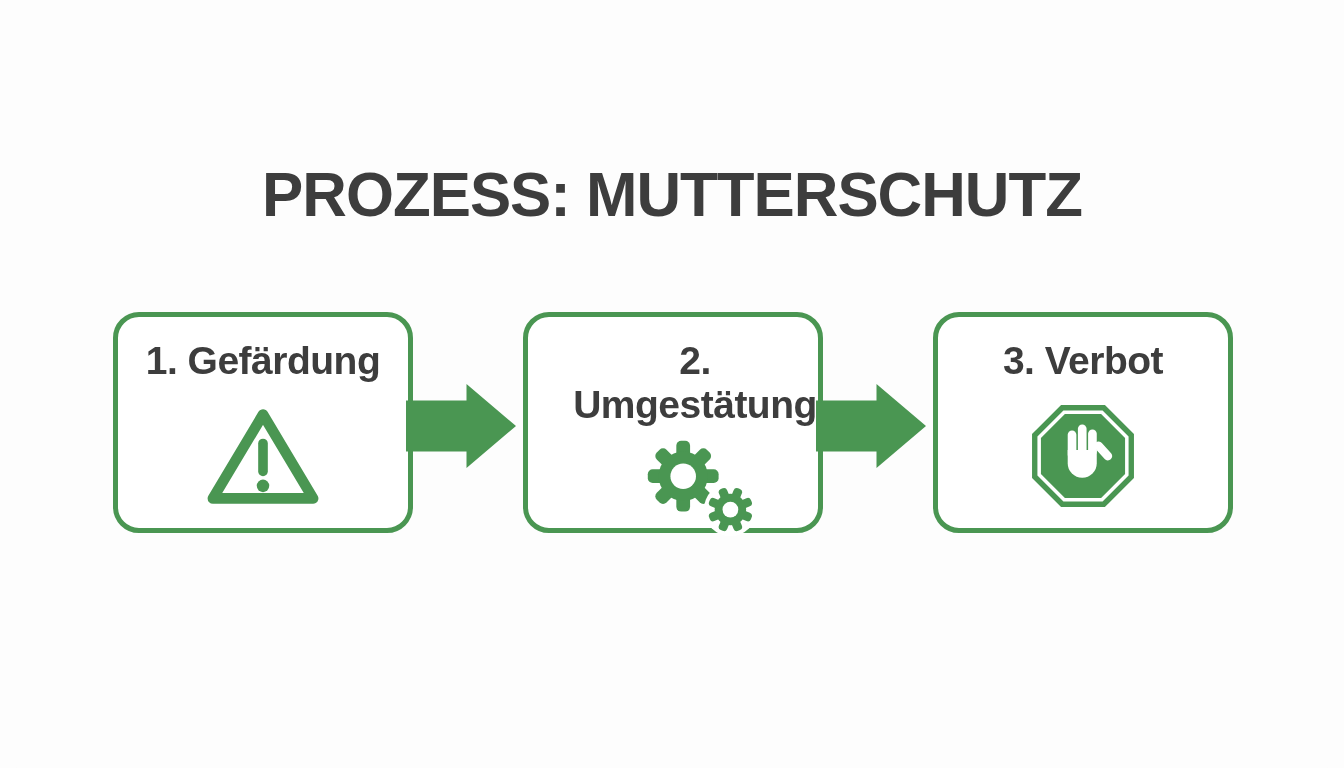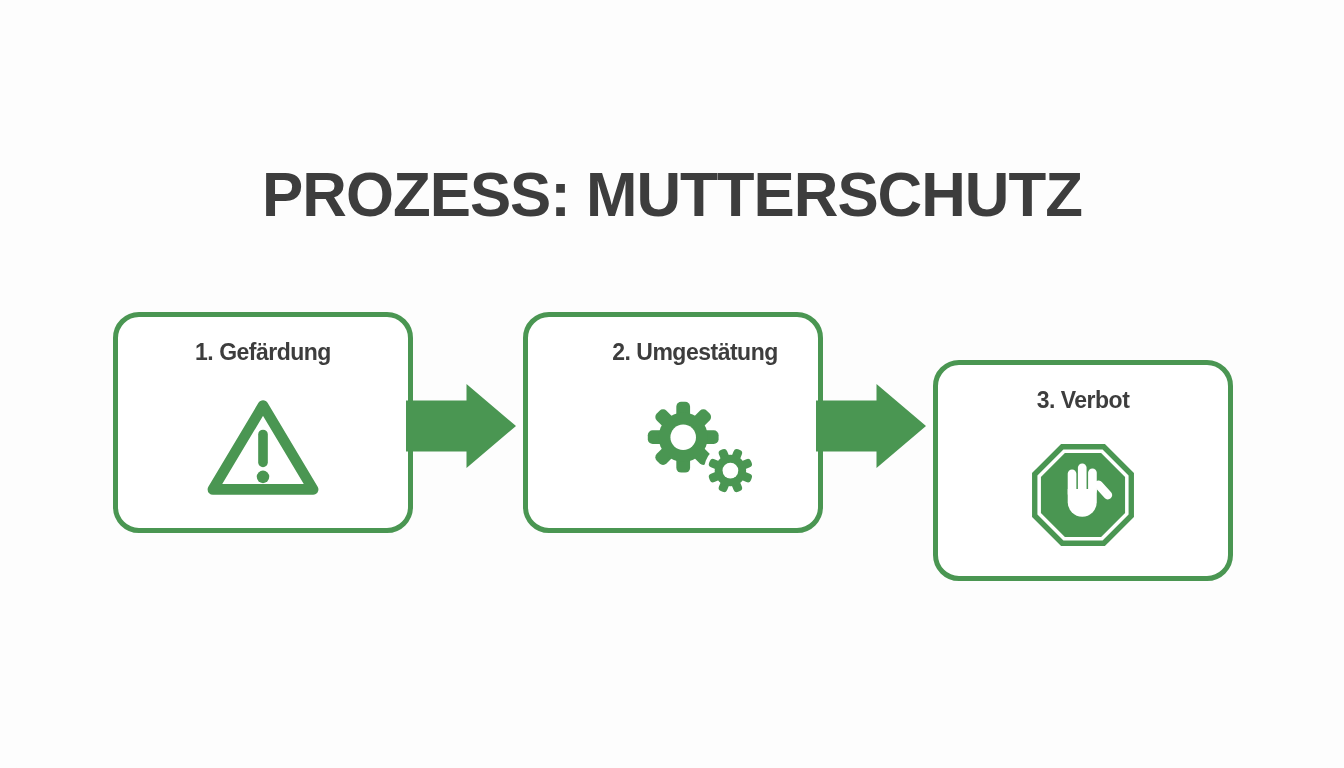--- a/index.html
+++ b/index.html
@@ -20,24 +20,24 @@
   }
   .step-box{
     position:absolute;top:312px;width:300px;height:221px;
     background:#ffffff;
     border:5px solid var(--green);
     border-radius:26px;
     display:flex;flex-direction:column;align-items:center;
   }
   .step-box.b1{left:113px;}
   .step-box.b2{left:523px;padding-left:44px;}
-  .step-box.b3{left:933px;margin-top:48px;}
+  .step-box.b3{left:933px;}
   .step-label{
     margin-top:22px;
-    font-size:23px;font-weight:700;color:var(--text-dark);
+    font-size:39px;font-weight:700;color:var(--text-dark);
     letter-spacing:-0.5px;
     text-align:center;
   }
   .icon-wrap{
     flex:1;display:flex;align-items:center;justify-content:center;
     width:100%;
   }
   .arrow{
     position:absolute;top:384px;width:110px;height:84px;
   }

